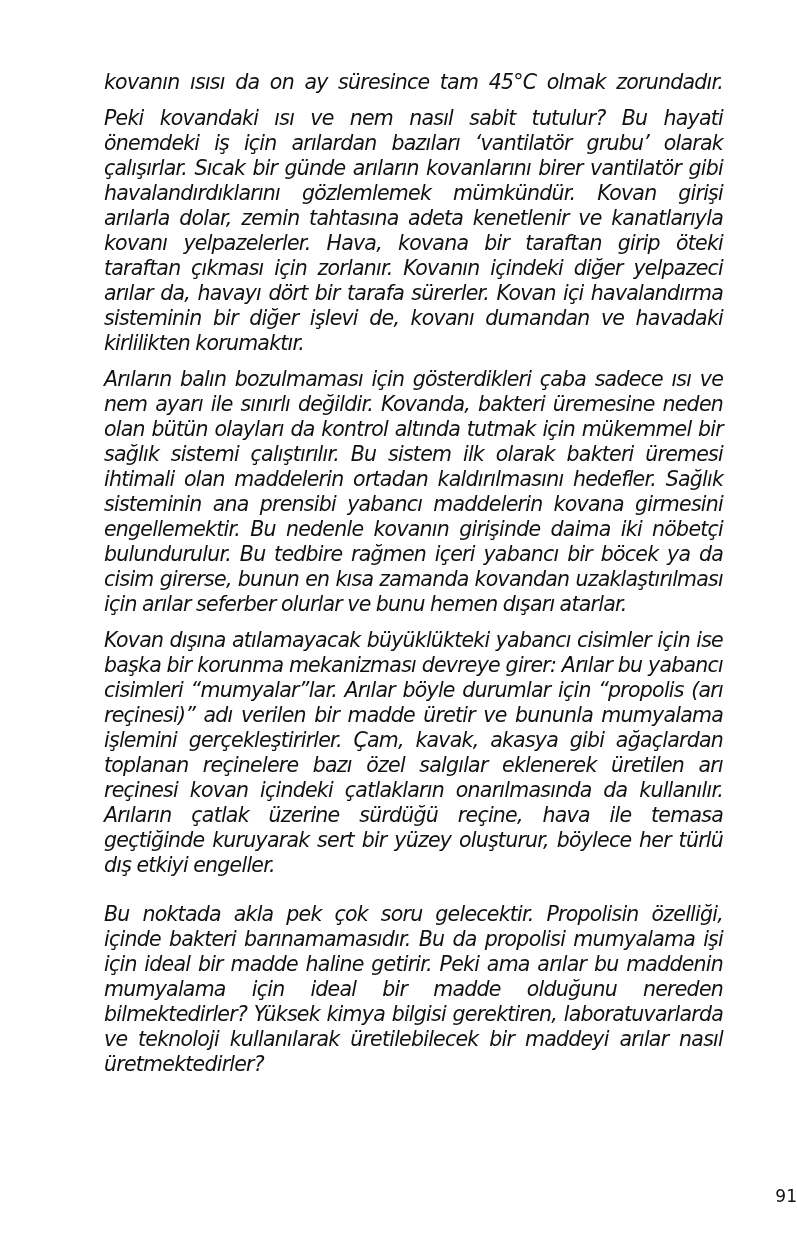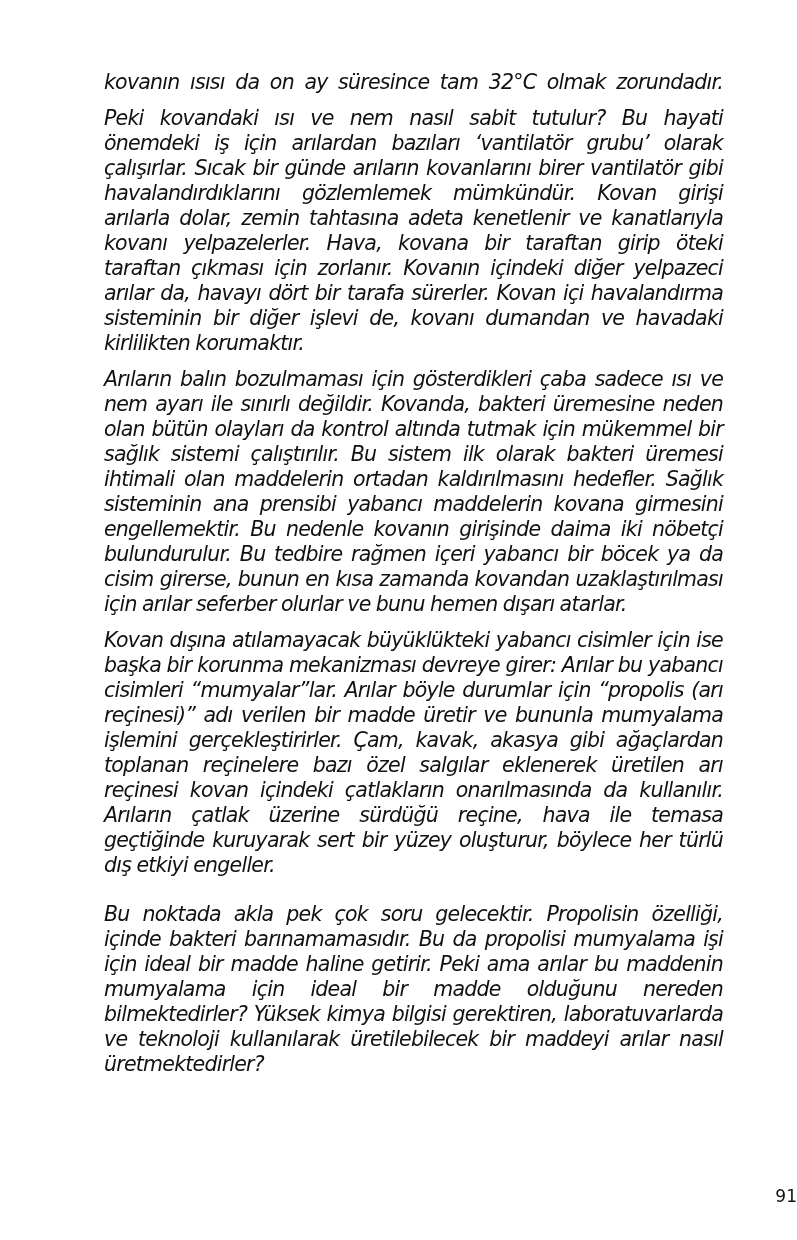--- a/index.html
+++ b/index.html
@@ -46,20 +46,20 @@
       text-align: right;
       font-family: "DejaVu Sans", sans-serif;
       font-size: 17px;
       color: #111111;
     }
   </style>
 </head>
 <body>
 
 <div class="page">
-  <p class="para first">kovanın ısısı da on ay süresince tam 32°C olmak zorundadır.</p>
+  <p class="para first">kovanın ısısı da on ay süresince tam 45°C olmak zorundadır.</p>
   <p class="para">Peki kovandaki ısı ve nem nasıl sabit tutulur? Bu hayati önemdeki iş için arılardan bazıları ‘vantilatör grubu’ olarak çalışırlar. Sıcak bir günde arıların kovanlarını birer vantilatör gibi havalandırdıklarını gözlemlemek mümkündür. Kovan girişi arılarla dolar, zemin tahtasına adeta kenetlenir ve kanatlarıyla kovanı yelpazelerler. Hava, kovana bir taraftan girip öteki taraftan çıkması için zorlanır. Kovanın içindeki diğer yelpazeci arılar da, havayı dört bir tarafa sürerler. Kovan içi havalandırma sisteminin bir diğer işlevi de, kovanı dumandan ve havadaki kirlilikten korumaktır.</p>
   <p class="para">Arıların balın bozulmaması için gösterdikleri çaba sadece ısı ve nem ayarı ile sınırlı değildir. Kovanda, bakteri üremesine neden olan bütün olayları da kontrol altında tutmak için mükemmel bir sağlık sistemi çalıştırılır. Bu sistem ilk olarak bakteri üremesi ihtimali olan maddelerin ortadan kaldırılmasını hedefler. Sağlık sisteminin ana prensibi yabancı maddelerin kovana girmesini engellemektir. Bu nedenle kovanın girişinde daima iki nöbetçi bulundurulur. Bu tedbire rağmen içeri yabancı bir böcek ya da cisim girerse, bunun en kısa zamanda kovandan uzaklaştırılması için arılar seferber olurlar ve bunu hemen dışarı atarlar.</p>
   <p class="para">Kovan dışına atılamayacak büyüklükteki yabancı cisimler için ise başka bir korunma mekanizması devreye girer: Arılar bu yabancı cisimleri “mumyalar”lar. Arılar böyle durumlar için “propolis (arı reçinesi)” adı verilen bir madde üretir ve bununla mumyalama işlemini gerçekleştirirler. Çam, kavak, akasya gibi ağaçlardan toplanan reçinelere bazı özel salgılar eklenerek üretilen arı reçinesi kovan içindeki çatlakların onarılmasında da kullanılır. Arıların çatlak üzerine sürdüğü reçine, hava ile temasa geçtiğinde kuruyarak sert bir yüzey oluşturur, böylece her türlü dış etkiyi engeller.</p>
   <p class="para last">Bu noktada akla pek çok soru gelecektir. Propolisin özelliği, içinde bakteri barınamamasıdır. Bu da propolisi mumyalama işi için ideal bir madde haline getirir. Peki ama arılar bu maddenin mumyalama için ideal bir madde olduğunu nereden bilmektedirler? Yüksek kimya bilgisi gerektiren, laboratuvarlarda ve teknoloji kullanılarak üretilebilecek bir maddeyi arılar nasıl üretmektedirler?</p>
 </div>
 
 <div class="page-number">91</div>
 
 </body></html>

